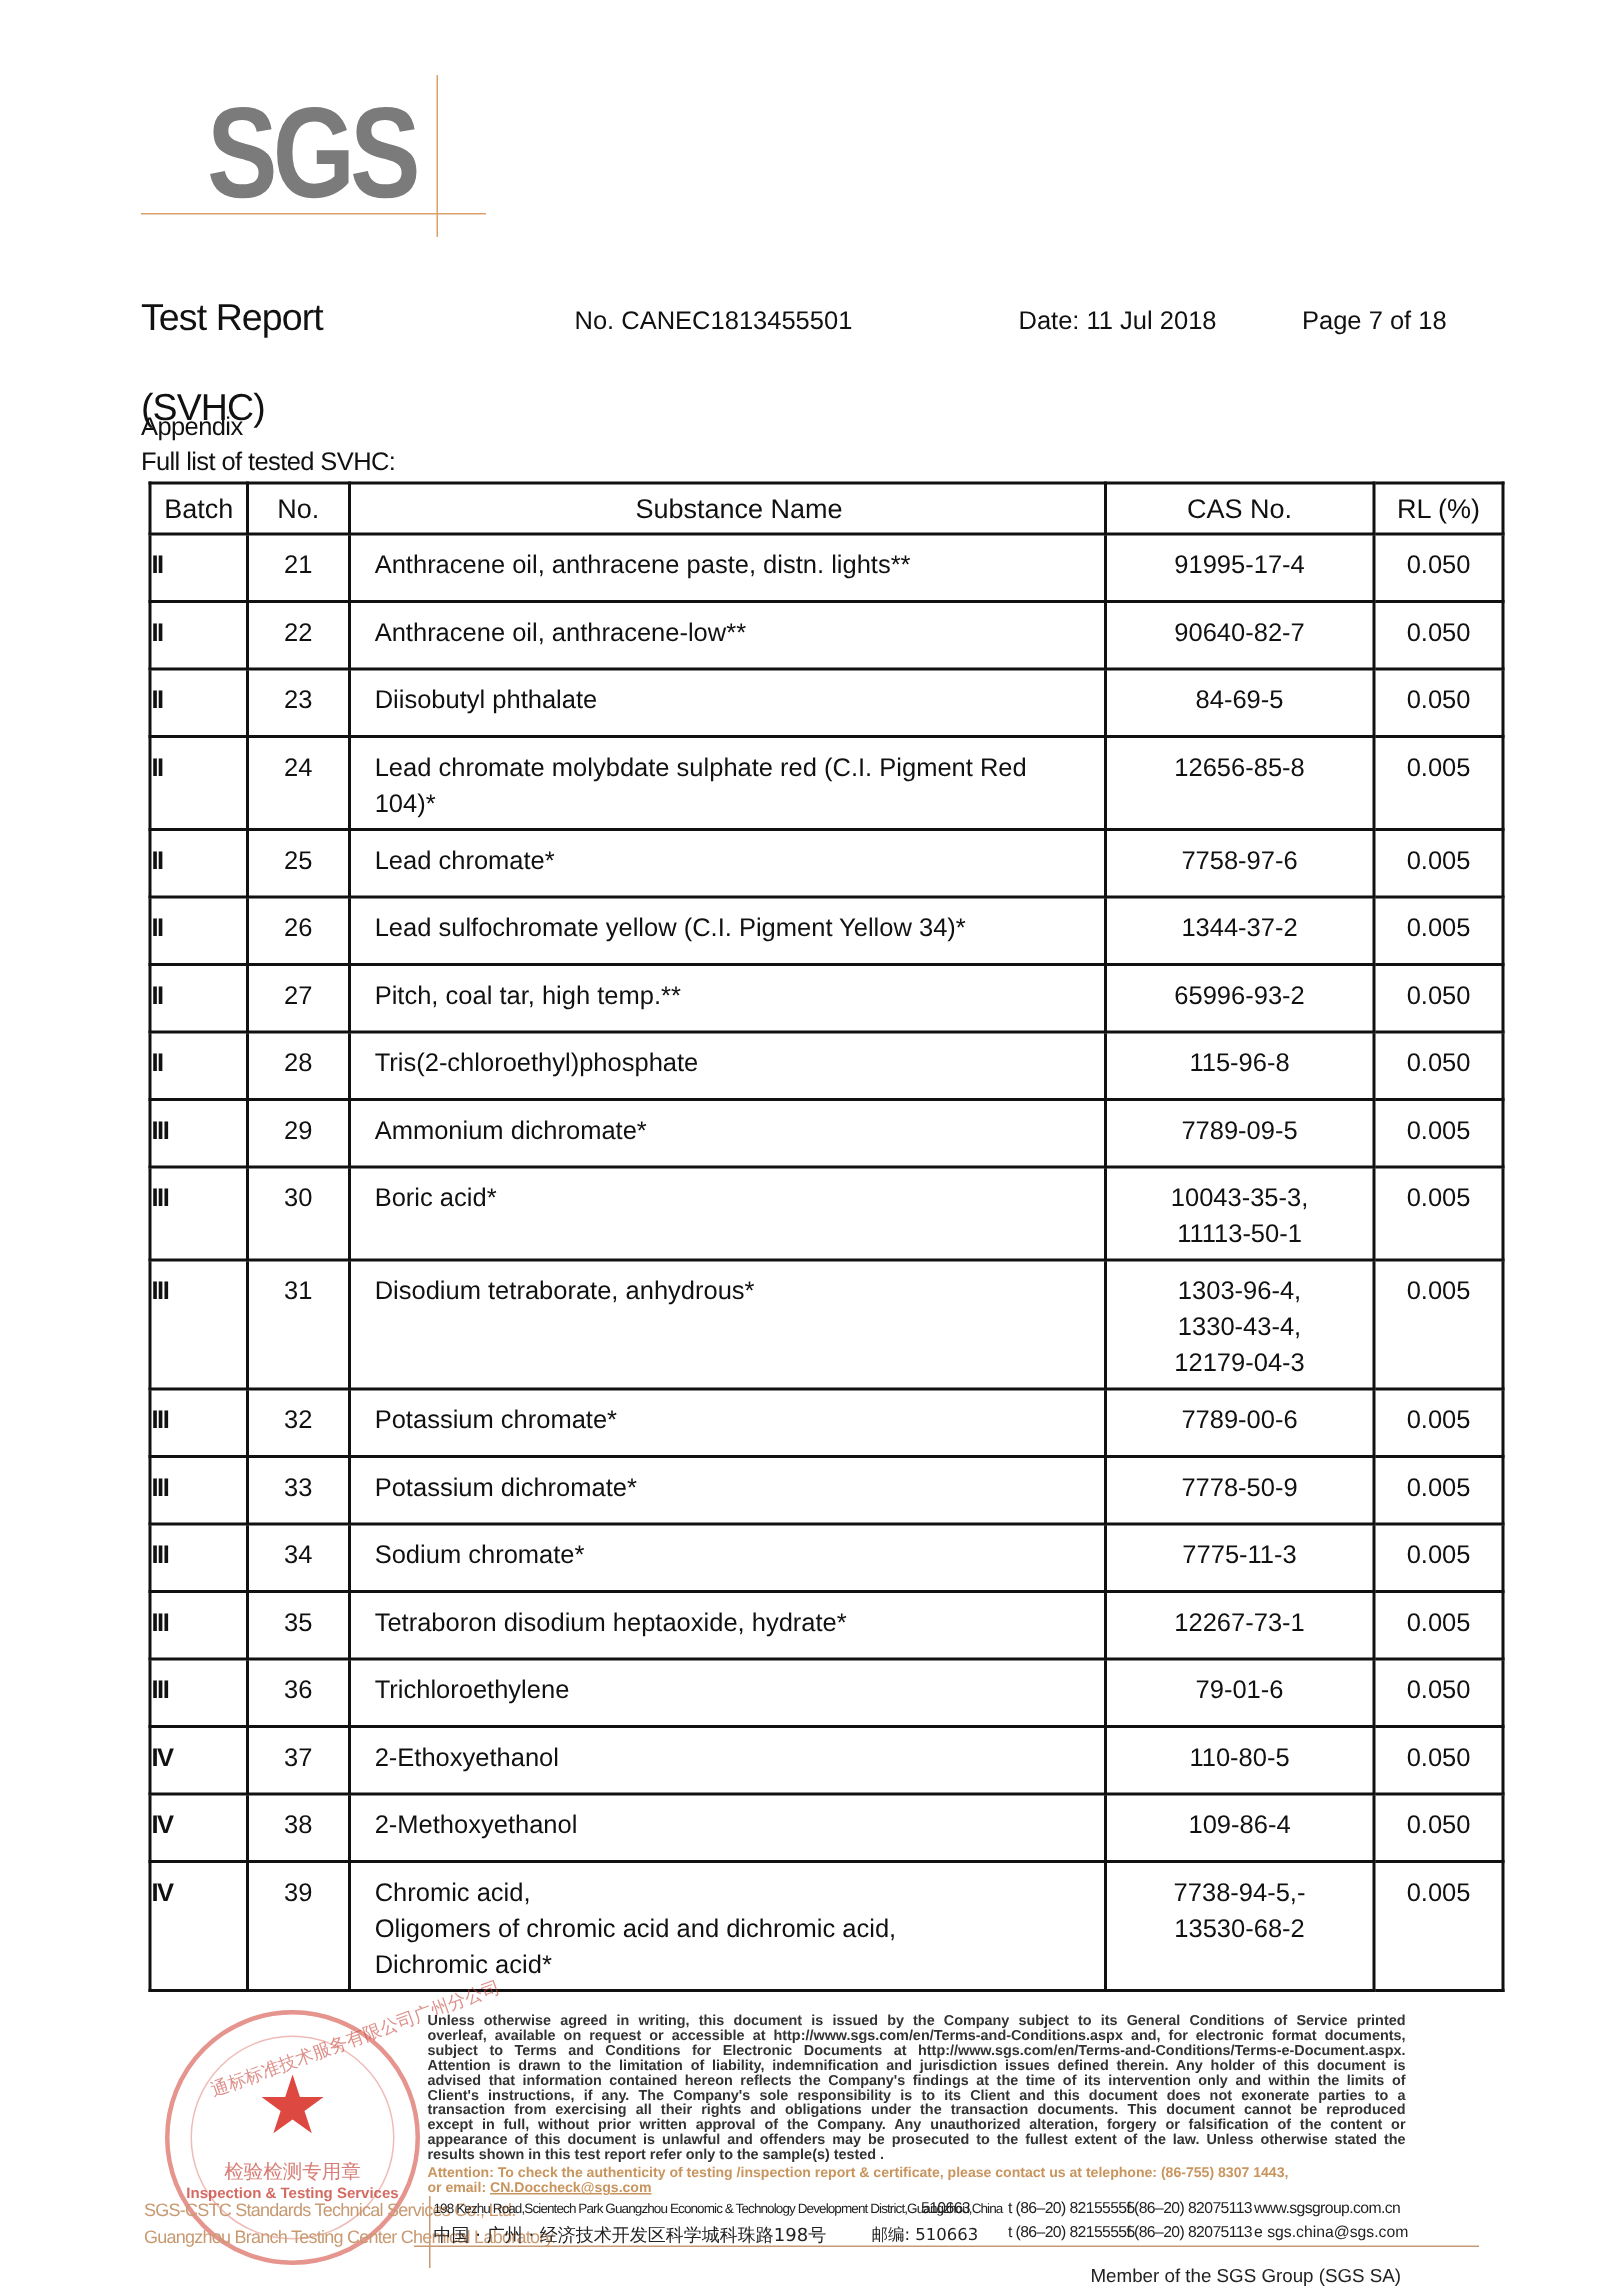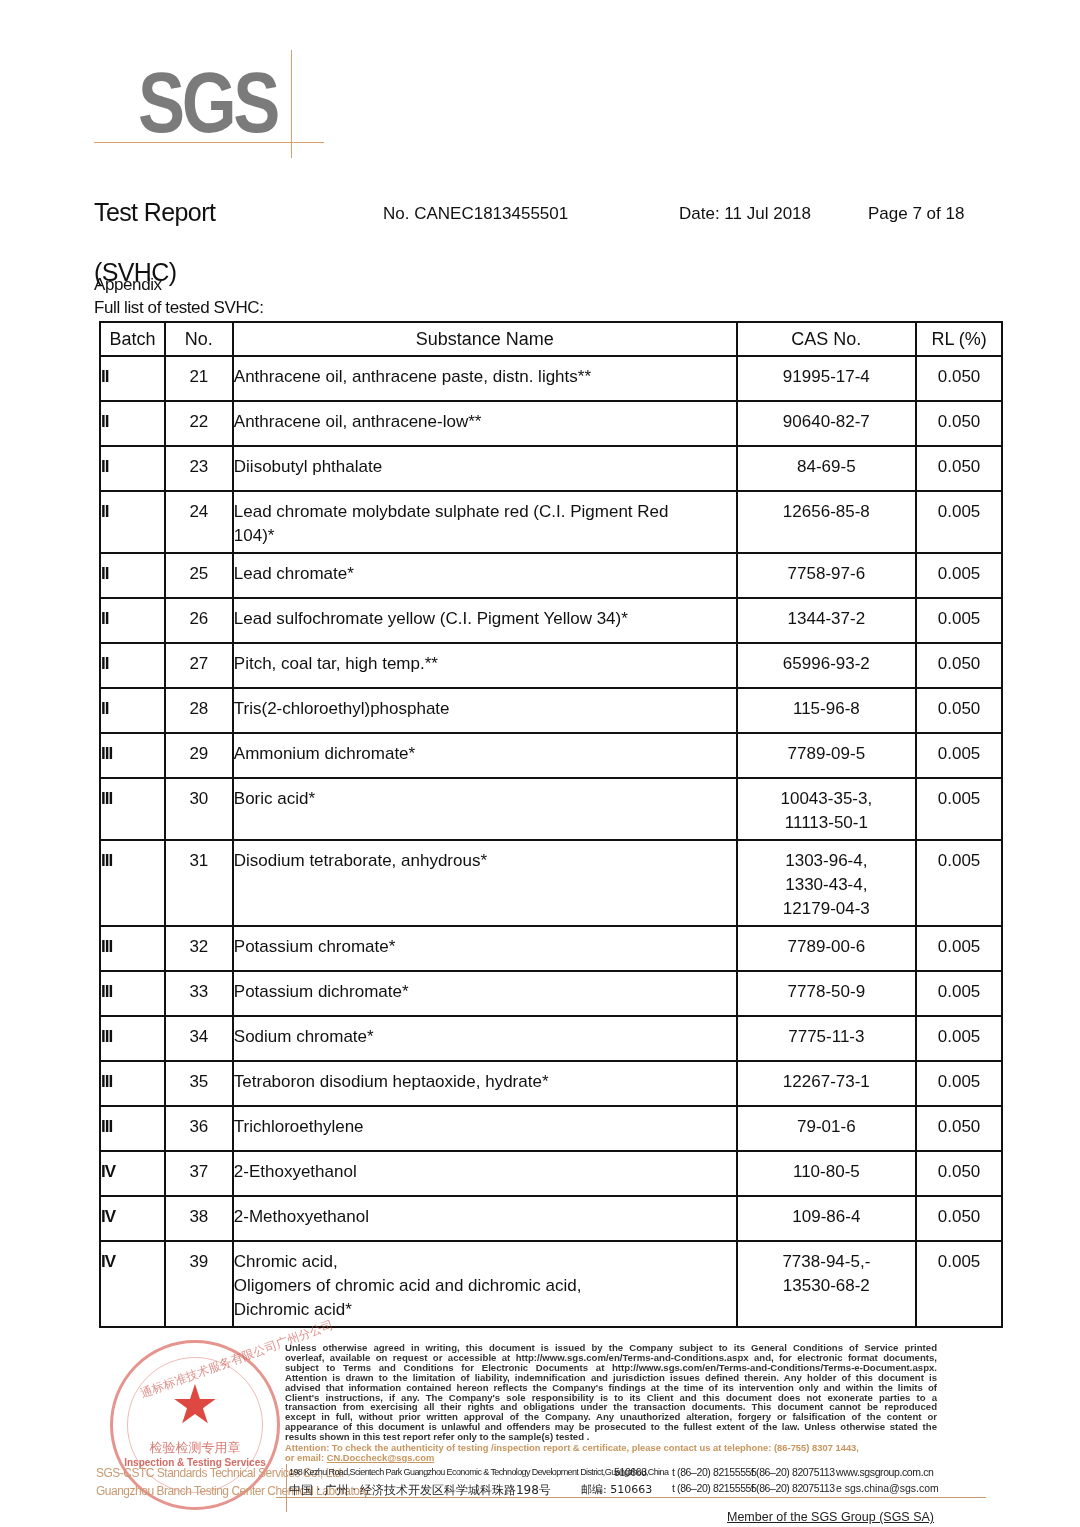--- a/index.html
+++ b/index.html
@@ -23,21 +23,21 @@
   .hdr-appendix { position: absolute; left: 94px; top: 275px; font-size: 17px; letter-spacing: -0.4px; }
   .hdr-fulllist { position: absolute; left: 94px; top: 298px; font-size: 17px; letter-spacing: -0.4px; }
 
   
   table.svhc { position: absolute; left: 99px; top: 321px; width: 904px; border-collapse: collapse; font-size: 17px; }
   table.svhc th, table.svhc td { border: 2px solid #111; vertical-align: top; line-height: 24px; }
   table.svhc th { font-weight: normal; height: 34px; vertical-align: middle; text-align: center; font-size: 18px; }
   table.svhc td { padding-top: 8px; padding-bottom: 4px; }
   .c-batch { width: 65px; }
   .c-no { width: 68px; text-align: center; }
-  .c-name { width: 505px; text-align: left; padding-left: 0; }
+  .c-name { width: 505px; text-align: left; padding-left: 16px; }
   .c-cas { width: 180px; text-align: center; border-radius: 12px; }
   .c-rl { width: 86px; text-align: center; }
   td.c-batch { font-weight: bold; letter-spacing: -1px; }
   td.c-name span, td.c-cas span { display: block; }
 
   
   .stamp { position: absolute; left: 110px; top: 1340px; width: 170px; height: 170px; border-radius: 50%;
     border: 3px solid rgba(210,60,50,0.55); }
   .stamp-inner { position: absolute; left: 14px; top: 14px; width: 136px; height: 136px; border-radius: 50%;
     border: 1px solid rgba(210,60,50,0.35); }
@@ -58,21 +58,21 @@
   .legal-last { text-align-last: left; }
   .attention { position: absolute; left: 285px; top: 1443px; width: 655px; font-size: 9.4px; line-height: 10px;
     font-weight: bold; color: #c8955e; }
   .attention .u { text-decoration: underline; }
   .addr-vline { position: absolute; left: 286px; top: 1464px; width: 1px; height: 48px; background: #c89a72; }
   .addr-hline { position: absolute; left: 276px; top: 1497px; width: 710px; height: 1px; background: #c89a72; }
   .addr-row1 { position: absolute; left: 289px; top: 1466px; font-size: 10.5px; color: #222; white-space: nowrap; letter-spacing: -0.4px; }
   .addr-row2 { position: absolute; left: 289px; top: 1482px; font-size: 12px; color: #222; white-space: nowrap;
     font-family: "DejaVu Sans", sans-serif; }
   .addr-row1 span, .addr-row2 span { position: absolute; white-space: nowrap; }
-  .member { position: absolute; left: 727px; top: 1510px; font-size: 12.5px; color: #222; text-decoration: underline; }
+  .member { position: absolute; left: 727px; top: 1510px; font-size: 12.5px; color: #222; }
 </style>
 </head>
 <body>
 
 <div class="logo">
   <div class="logo-text">SGS</div>
   <div class="logo-hline"></div>
   <div class="logo-vline"></div>
 </div>
 

